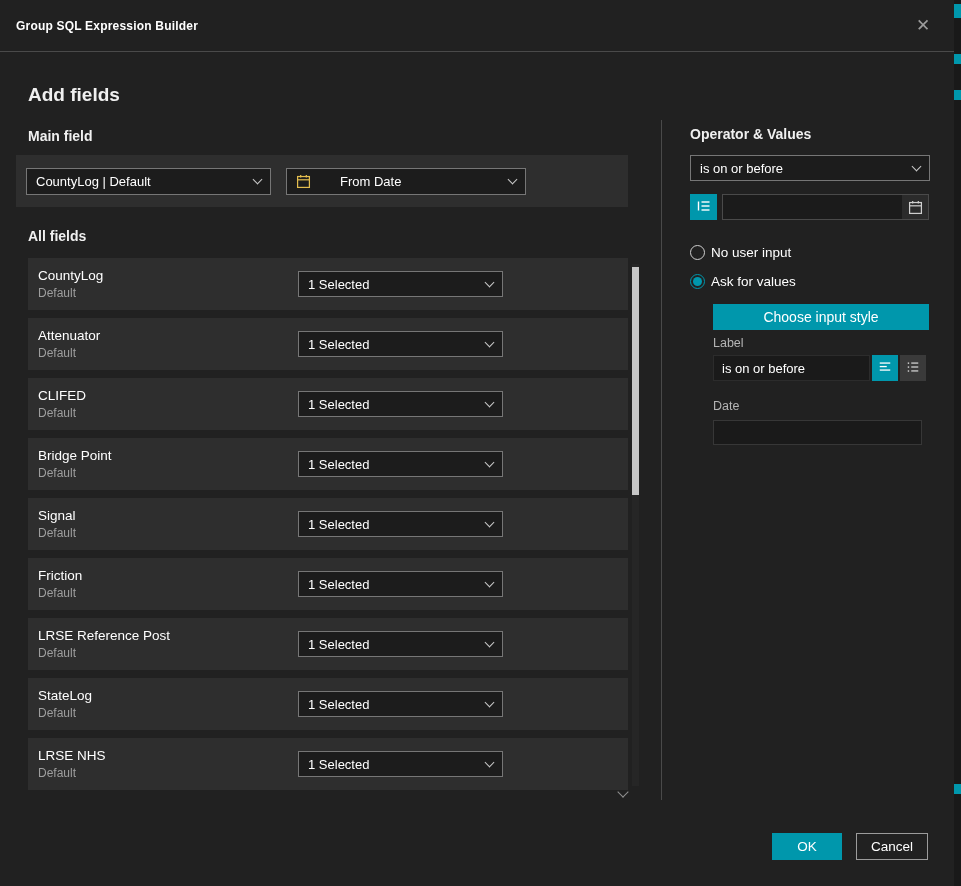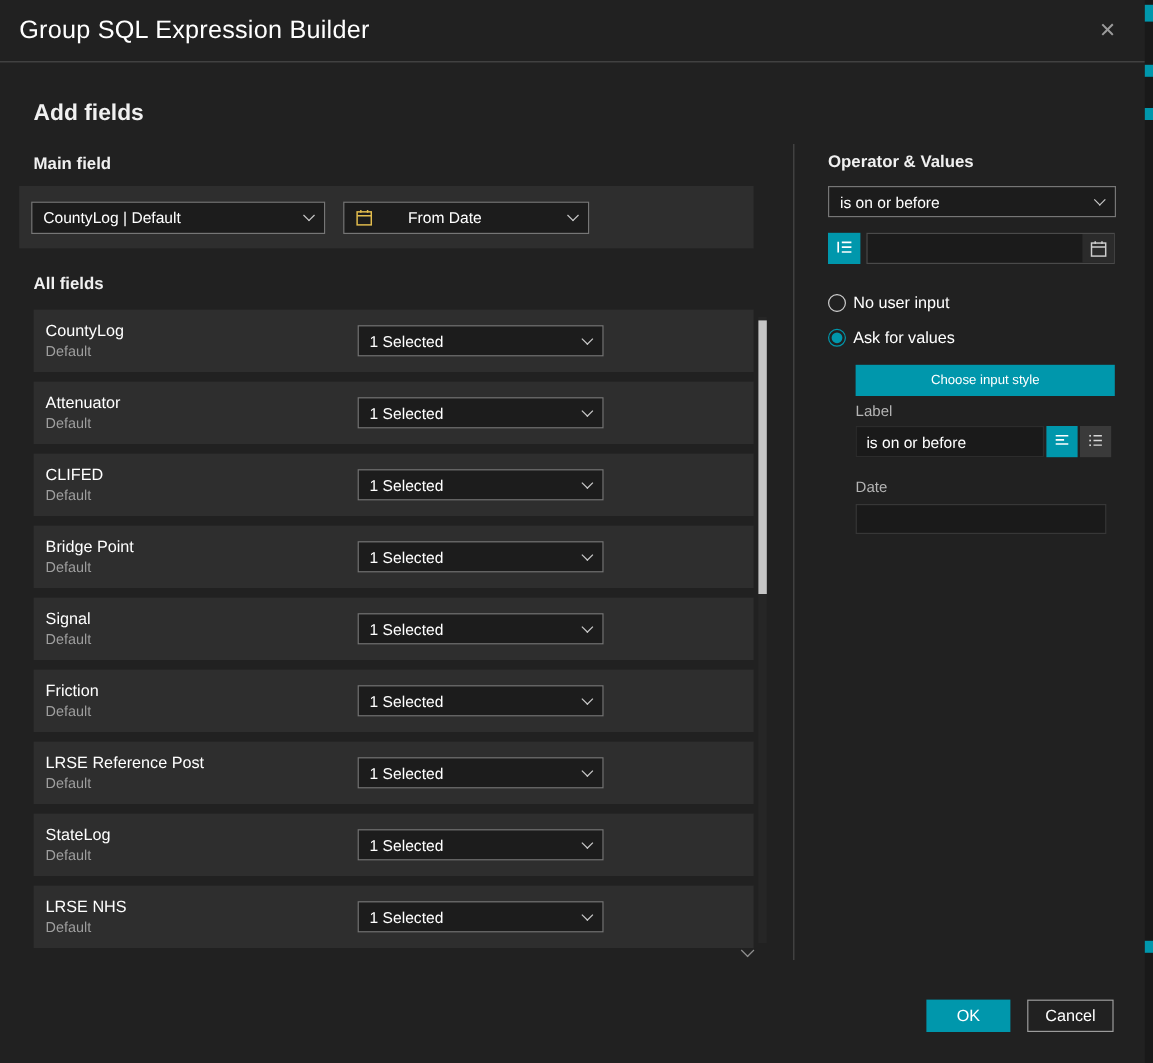--- a/index.html
+++ b/index.html
@@ -9,21 +9,21 @@
     box-sizing:border-box;
   }
   * { box-sizing:border-box; }
 
   
   .titlebar {
     position:absolute; top:0; left:0; width:954px; height:52px;
     border-bottom:1px solid #4a4a4a; display:flex; align-items:center;
     justify-content:space-between; padding:0 16px;
   }
-  .dialog-title { font-size:21px; font-weight:normal; margin:0; letter-spacing:.2px; }
+  .dialog-title { font-size:12px; font-weight:bold; margin:0; letter-spacing:.2px; }
   .close-btn {
     background:none; border:none; color:#9b9b9b; font-size:17px; line-height:1;
     width:30px; height:30px; cursor:pointer; font-family:inherit;
   }
 
   
   .section-title { position:absolute; top:84px; left:28px; margin:0; font-size:19px; font-weight:bold; color:#f0f0f0; }
   .sub-heading { margin:0; font-size:14px; font-weight:bold; color:#f0f0f0; }
 
   
@@ -43,21 +43,21 @@
     font-size:13px; padding:0 8px; font-family:inherit; outline:none;
   }
 
   
   .mainfield-h { position:absolute; top:128px; left:28px; }
   .main-panel {
     position:absolute; top:155px; left:16px; width:612px; height:52px;
     background:#2e2e2e; display:flex; align-items:center; padding-left:10px; gap:15px;
   }
   .layer-select { width:245px; }
-  .date-select  { width:205px;gap:29px; }
+  .date-select  { width:240px;gap:29px; }
   .cal { display:flex; align-items:center; flex:none; }
   .cal.amber { color:#e3bd4e; }
   .cal.light { color:#cfcfcf; }
 
   .allfields-h { position:absolute; top:228px; left:28px; }
   .fields-list { position:absolute; top:258px; left:28px; width:600px; }
   .field-row {
     height:52px; margin-bottom:8px; background:#2e2e2e;
     display:flex; align-items:center; padding:0 10px;
   }
@@ -108,21 +108,21 @@
     width:15px; height:15px; border:1.5px solid #cfcfcf; border-radius:50%;
     position:relative; flex:none;
   }
   .radio.checked { border-color:var(--accent,#0097ac); }
   .radio.checked::after {
     content:""; position:absolute; inset:2px; border-radius:50%;
     background:var(--accent,#0097ac);
   }
 
   .accent-btn {
-    background:var(--accent,#0097ac); color:#fff; border:none; font-size:11px;
+    background:var(--accent,#0097ac); color:#fff; border:none; font-size:14px;
     font-family:inherit; cursor:pointer;
   }
   .choose-btn { position:absolute; left:713px; top:304px; width:216px; height:26px; }
 
   .caption { position:absolute; left:713px; font-size:12.5px; color:#b5b5b5; }
   .label-cap { top:336px; }
   .hint-cap  { top:399px; }
 
   .label-row { position:absolute; left:713px; top:355px; display:flex; gap:2px; }
   .label-input { width:157px; height:26px; border-color:#2c2c2c; }

